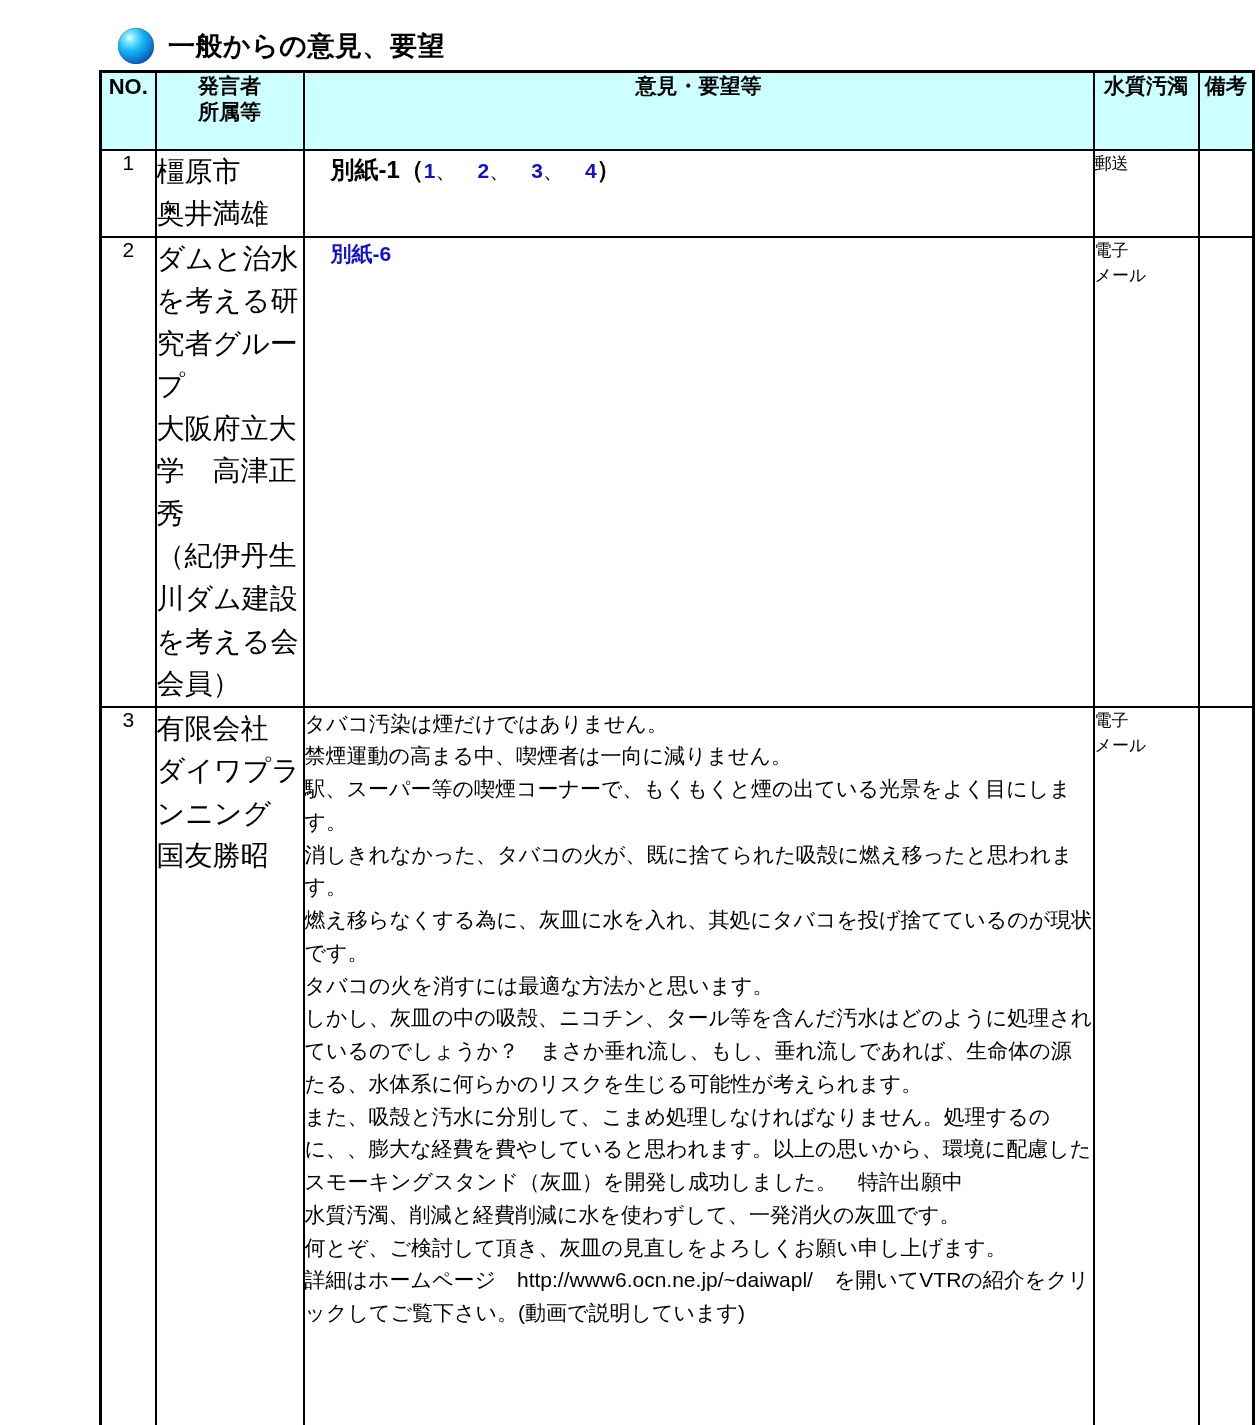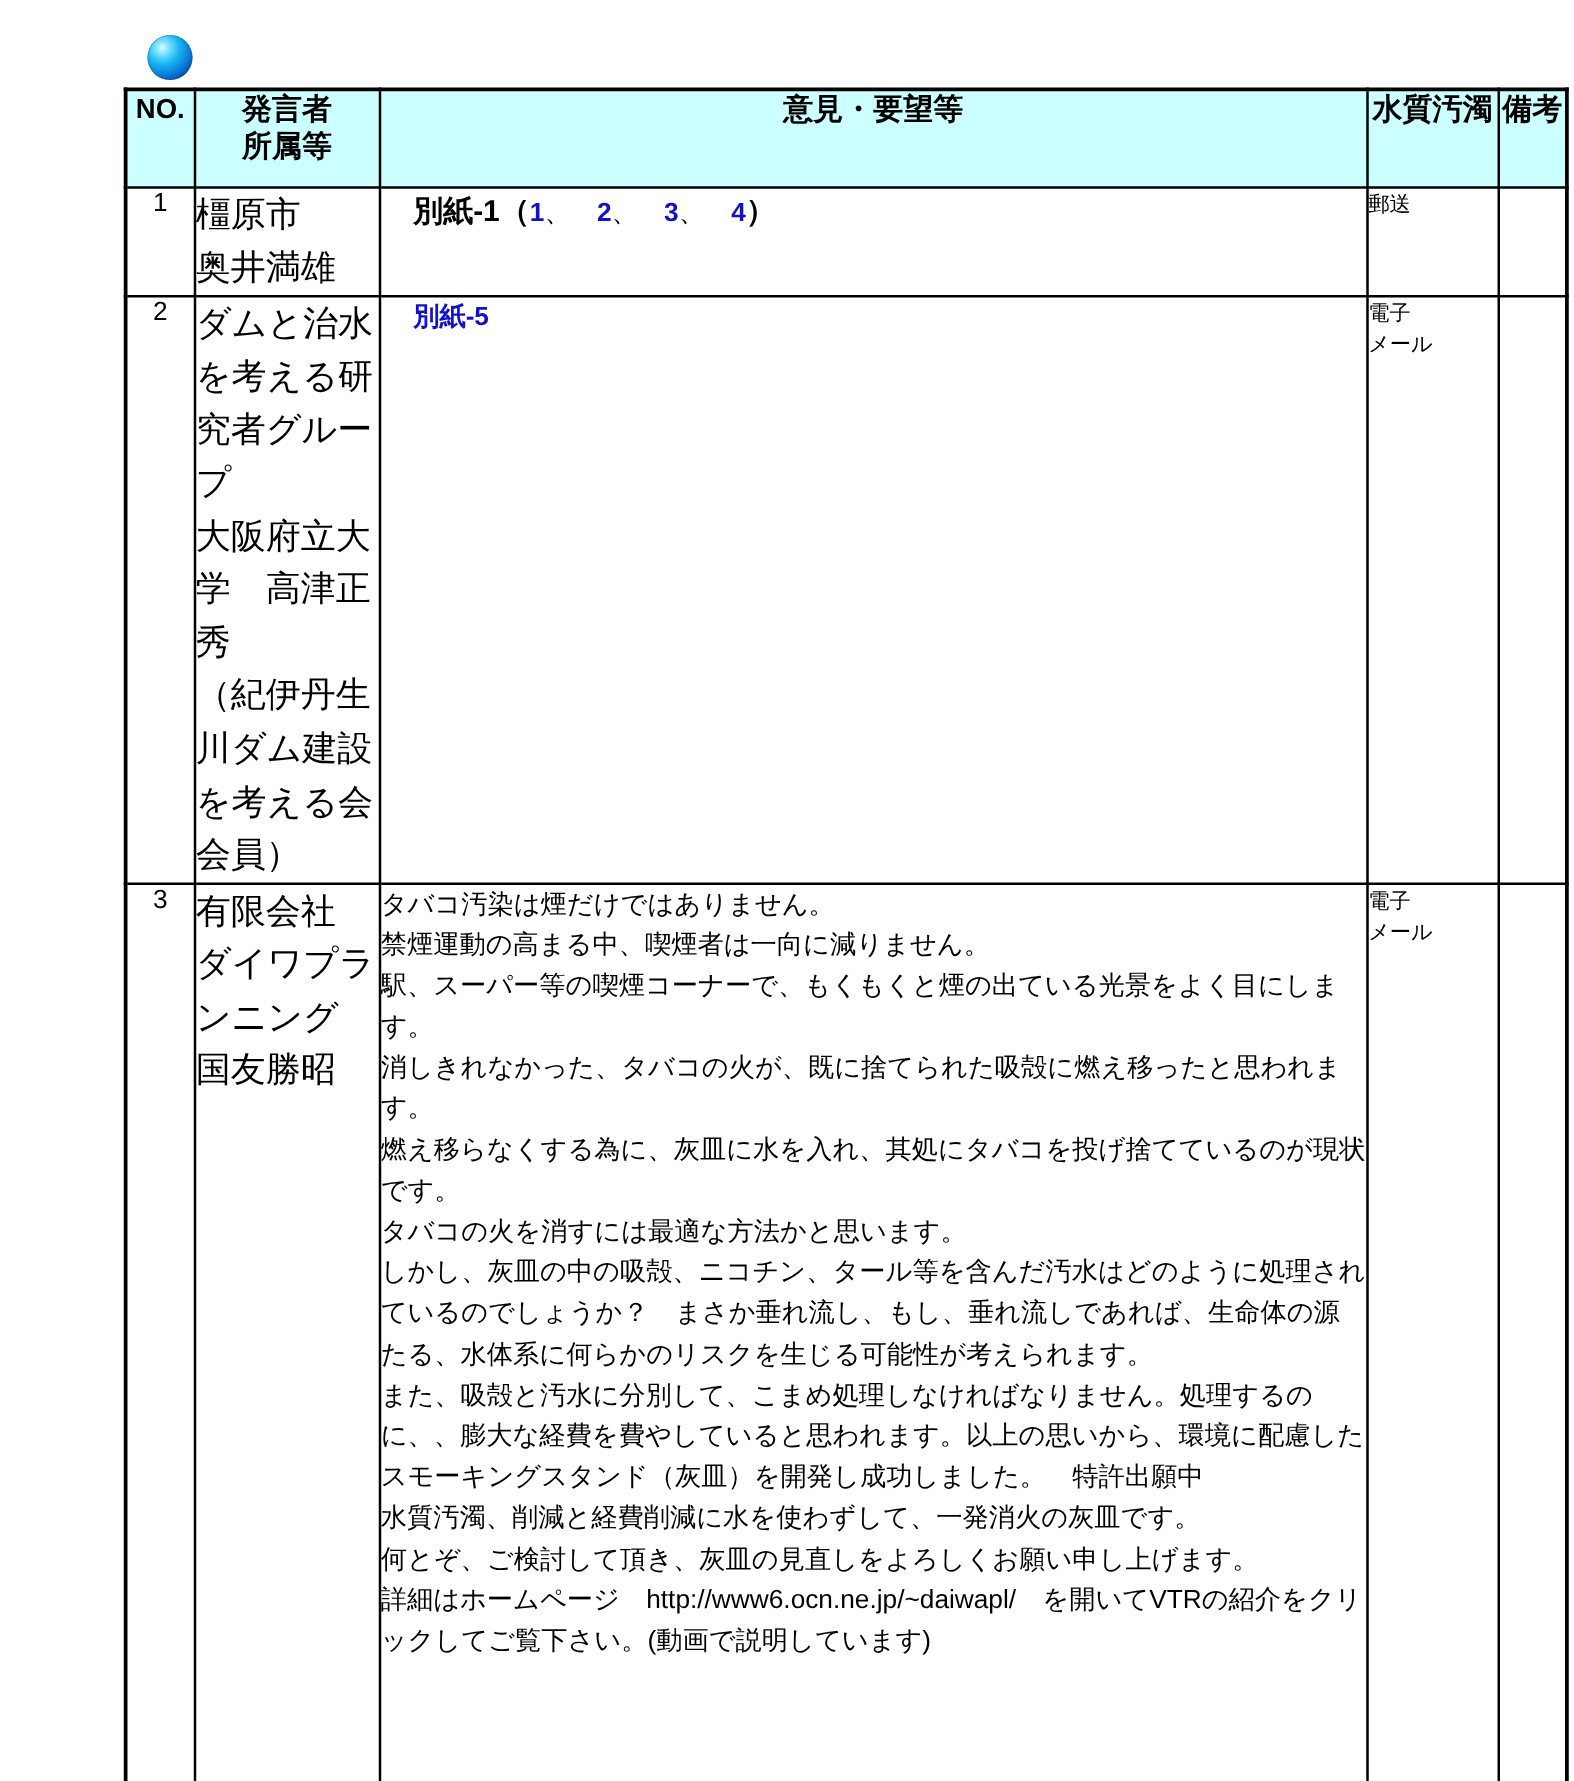--- a/index.html
+++ b/index.html
@@ -65,21 +65,21 @@
   col.c-opinion { width: 790px; }
   col.c-media   { width: 105px; }
   col.c-remark  { width: 55px; }
 
   
   thead th {
     background: #ccffff;
     text-align: center;
     vertical-align: middle;
     font-weight: bold;
-    font-size: 24px;
+    font-size: 21px;
     height: 78px;
     line-height: 1.25;
     padding: 4px 2px;
   }
   thead th.h-no { font-size: 22px; }
   thead th .hl { display: block; }
 
   
   td.no-cell {
     text-align: center;
@@ -114,20 +114,21 @@
   .ref-bold { font-weight: bold; font-size: 24px; }
   .lnk-b { color: #1111cc; font-weight: bold; }
   .opinion-first-line { padding-left: 26px; }
   .body-line { white-space: pre-wrap; }
 </style>
 </head>
 <body>
 
 <div class="title-row">
   <span class="bullet-sphere"></span>
+  <span class="title-text">一般からの意見、要望</span>
 </div>
 
 <div class="table-wrap">
   <table class="main">
     <colgroup>
       <col class="c-no">
       <col class="c-speaker">
       <col class="c-opinion">
       <col class="c-media">
       <col class="c-remark">
@@ -159,21 +160,21 @@
         <td class="remark-cell"></td>
       </tr>
 
       <tr class="row-2">
         <td class="no-cell">2</td>
         <td class="speaker-cell body-line">ダムと治水を考える研究者グループ
 大阪府立大学　高津正秀
 （紀伊丹生川ダム建設を考える会会員）</td>
         <td class="opinion-cell">
           <div class="opinion-first-line">
-            <span class="lnk-b">別紙-5</span>
+            <span class="lnk-b">別紙-6</span>
           </div>
         </td>
         <td class="media-cell body-line">電子
 メール</td>
         <td class="remark-cell"></td>
       </tr>
 
       <tr class="row-3">
         <td class="no-cell">3</td>
         <td class="speaker-cell body-line">有限会社

